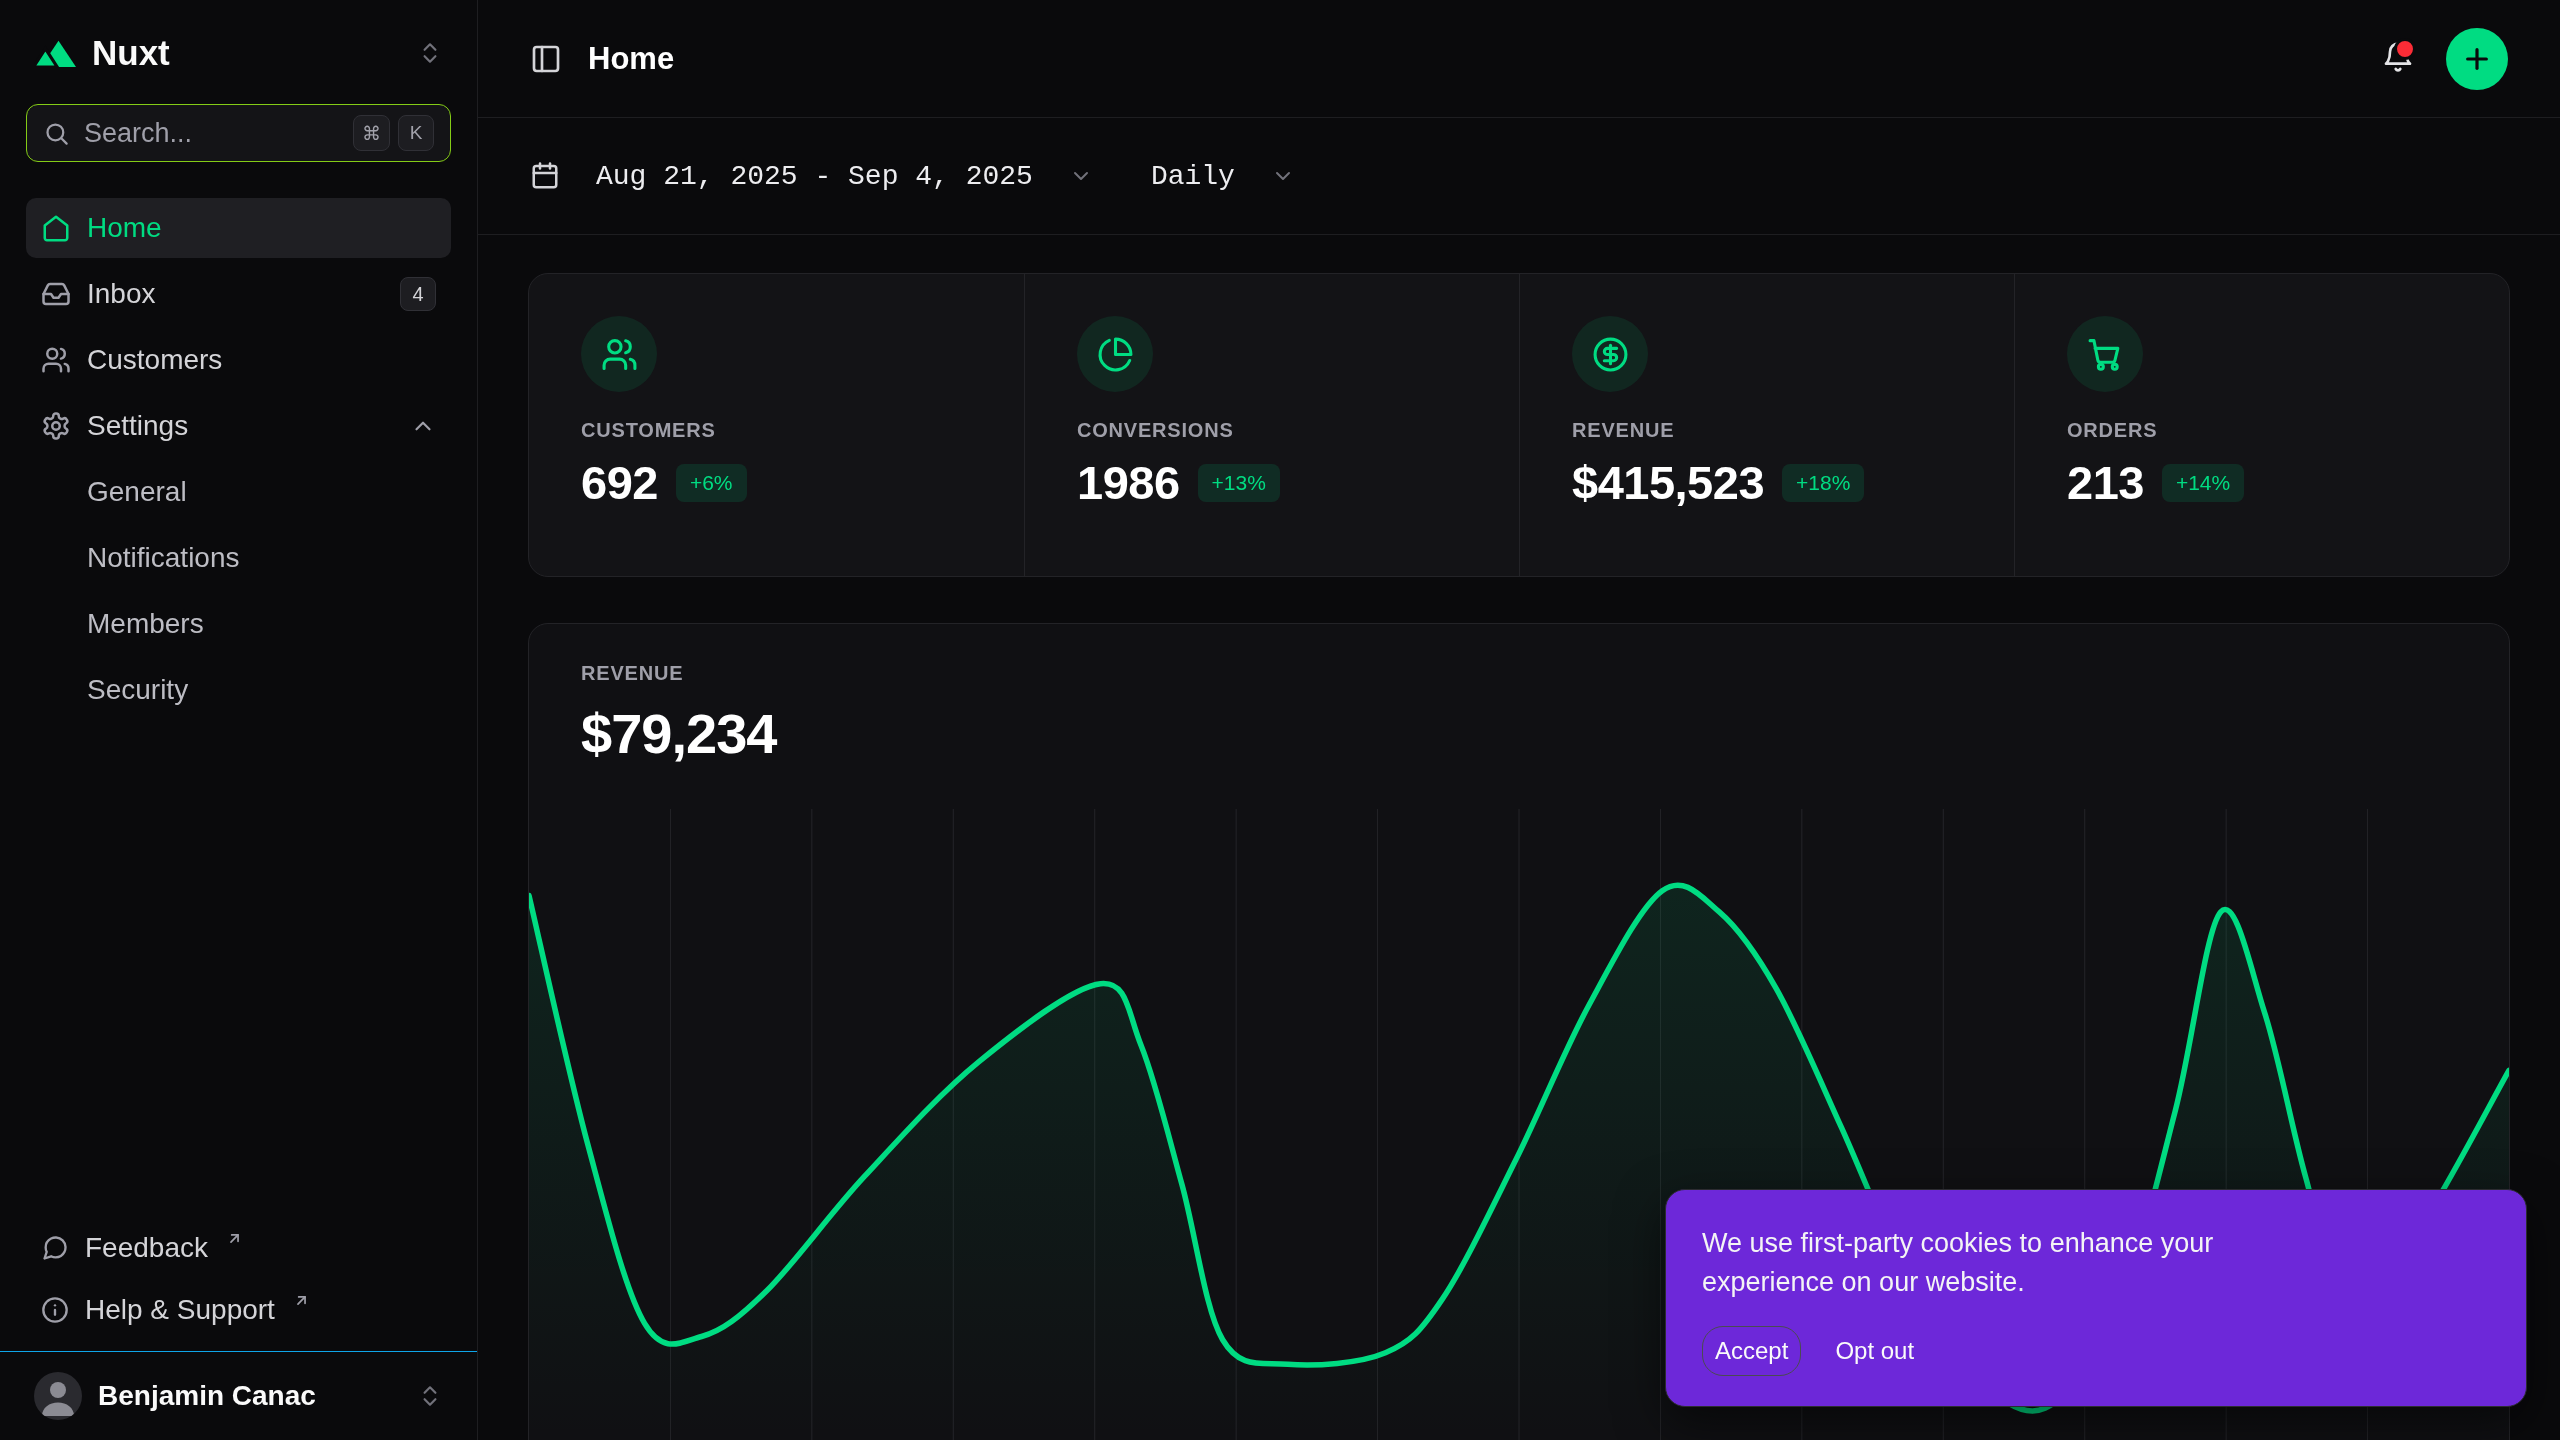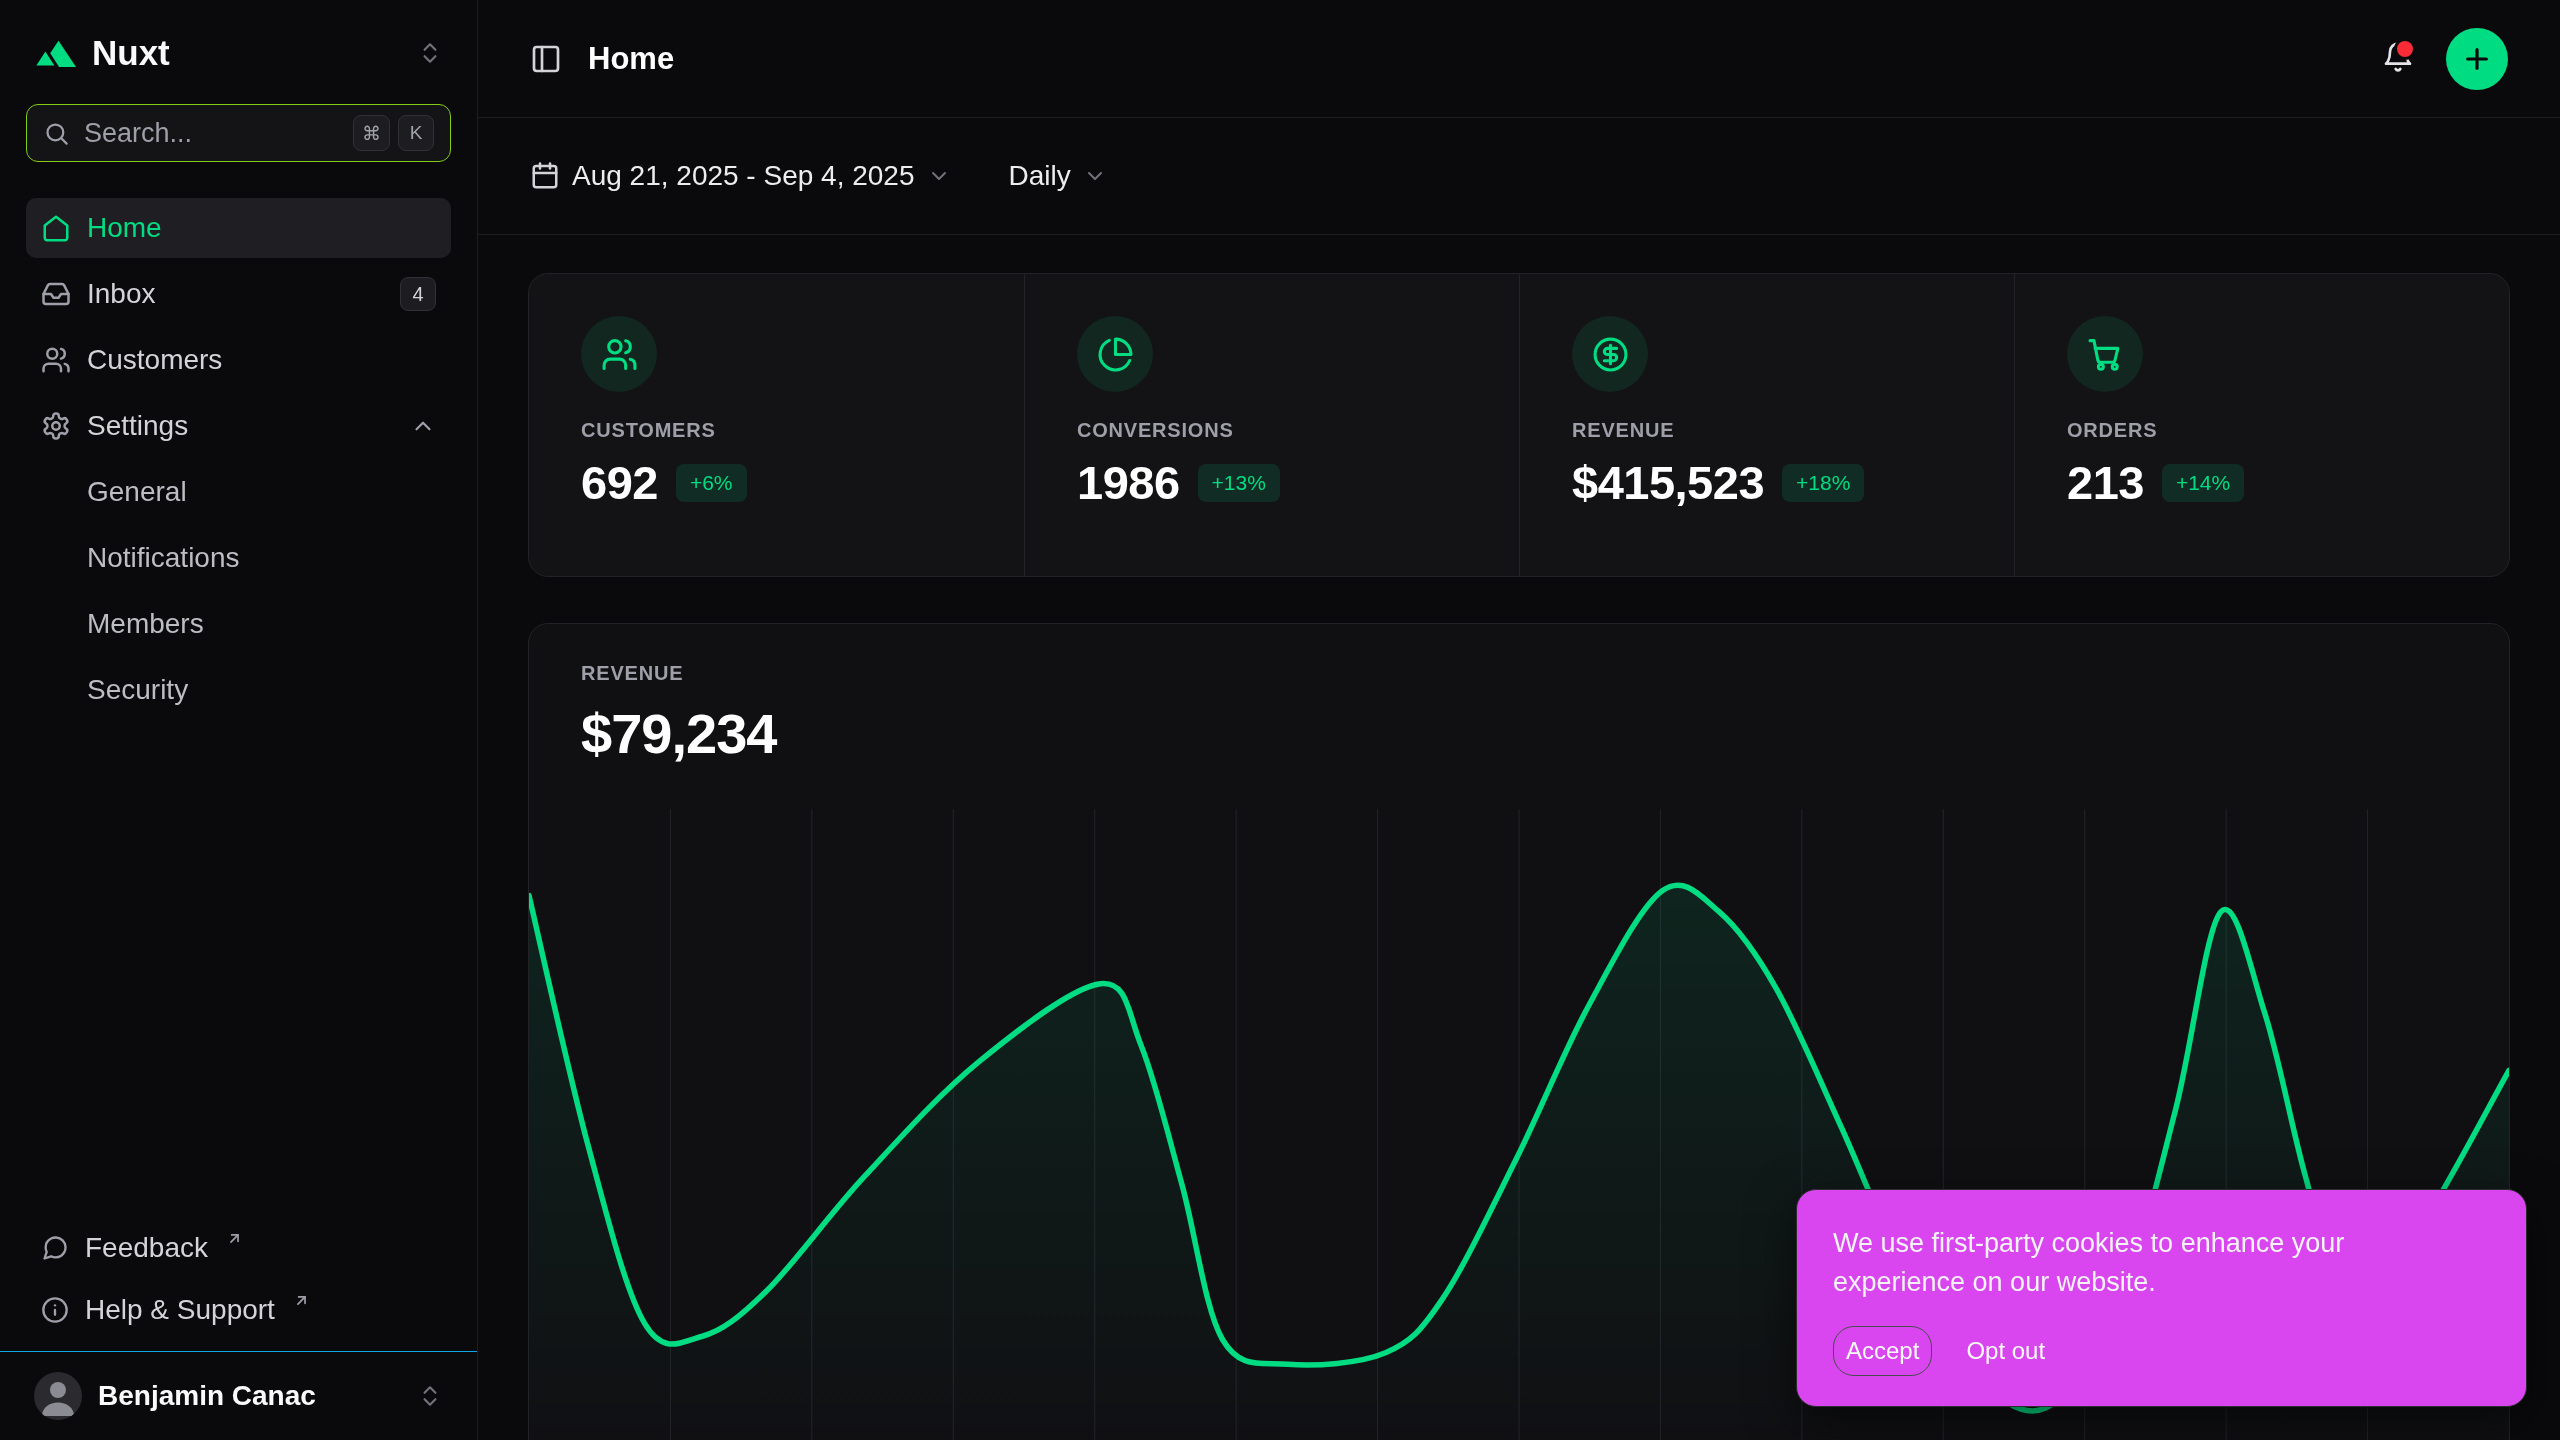--- a/index.html
+++ b/index.html
@@ -55,22 +55,22 @@
   .topbar-right{margin-left:auto;display:flex;align-items:center;gap:32px;}
   .bell-btn{position:relative;background:none;border:none;padding:0;cursor:pointer;color:#e4e4e7;}
   .bell-btn .icon{width:32px;height:32px;color:#e4e4e7;}
   .ndot{position:absolute;top:-3px;right:-2px;width:16px;height:16px;border-radius:50%;
         background:#fb2c36;border:3px solid #0a0a0c;box-sizing:content-box;}
   .add-btn{width:62px;height:62px;border-radius:50%;background:#00dc82;border:none;display:flex;
            align-items:center;justify-content:center;cursor:pointer;}
   .add-btn .icon{width:32px;height:32px;color:#0a0a0c;}
   .filterbar{height:117px;flex-shrink:0;border-bottom:1px solid #1e1e21;display:flex;align-items:center;
              gap:58px;padding:0 52px;box-sizing:border-box;}
-  .ctl-btn{display:flex;align-items:center;gap:12px;background:none;border:none;padding:0;cursor:pointer;
-           color:#ededf0;font-family:Liberation Sans, sans-serif;font-size:28px;font-weight:500;}
+  .ctl-btn{display:flex;align-items:center;gap:36px;background:none;border:none;padding:0;cursor:pointer;
+           color:#ededf0;font-family:Liberation Mono, monospace;font-size:28px;font-weight:500;}
   .cal-icon{width:30px;height:30px;color:#d4d4d8;}
   .dd-chevron{width:24px;height:24px;color:#71717a;}
 
   .content{flex:1;padding:38px 50px 0;box-sizing:border-box;overflow:hidden;}
 
   .stats-card{display:grid;grid-template-columns:repeat(4,1fr);height:304px;border:1px solid #232327;
               border-radius:20px;background:#131316;overflow:hidden;box-sizing:border-box;}
   .stat{padding:42px 52px;border-left:1px solid #232327;cursor:pointer;box-sizing:border-box;}
   .stat:first-child{border-left:none;}
   .stat-icon{width:76px;height:76px;border-radius:50%;background:rgba(0,220,130,0.10);display:flex;
@@ -84,22 +84,22 @@
 
   .revenue-card{position:relative;margin-top:46px;height:980px;border:1px solid #232327;border-radius:20px;
                 background:#101013;overflow:hidden;box-sizing:border-box;}
   .rev-head{padding:38px 52px 0;}
   .rev-label{font-size:20px;font-weight:600;letter-spacing:0.8px;color:#9f9fa9;}
   .rev-value{margin-top:16px;font-size:56px;font-weight:700;color:#fff;letter-spacing:-1px;}
   .chart{position:absolute;left:0;right:0;top:185px;height:632px;}
   .chart svg{width:100%;height:100%;display:block;}
 
   
-  .toast{position:absolute;right:33px;bottom:33px;width:731px;box-sizing:border-box;padding:34px 36px 30px;
-         background:#d946ef;border:1px solid #2c2c31;border-radius:20px;z-index:10;
+  .toast{position:absolute;right:33px;bottom:33px;width:862px;box-sizing:border-box;padding:34px 36px 30px;
+         background:#6d28d9;border:1px solid #2c2c31;border-radius:20px;z-index:10;
          box-shadow:0 16px 48px rgba(0,0,0,0.55);}
   .toast p{margin:0;font-size:27px;line-height:1.45;color:#f4f4f5;max-width:580px;}
   .toast-actions{margin-top:24px;display:flex;align-items:center;gap:34px;}
   .accept{font-family:inherit;font-size:24px;font-weight:500;color:#fafafa;background:transparent;
           border:1px solid #4b4b52;border-radius:21px;padding:10px 12px;cursor:pointer;}
   .optout{font-family:inherit;font-size:24px;font-weight:500;color:#fafafa;background:none;border:none;
           padding:0;cursor:pointer;}
 </style>
 </head>
 <body>

